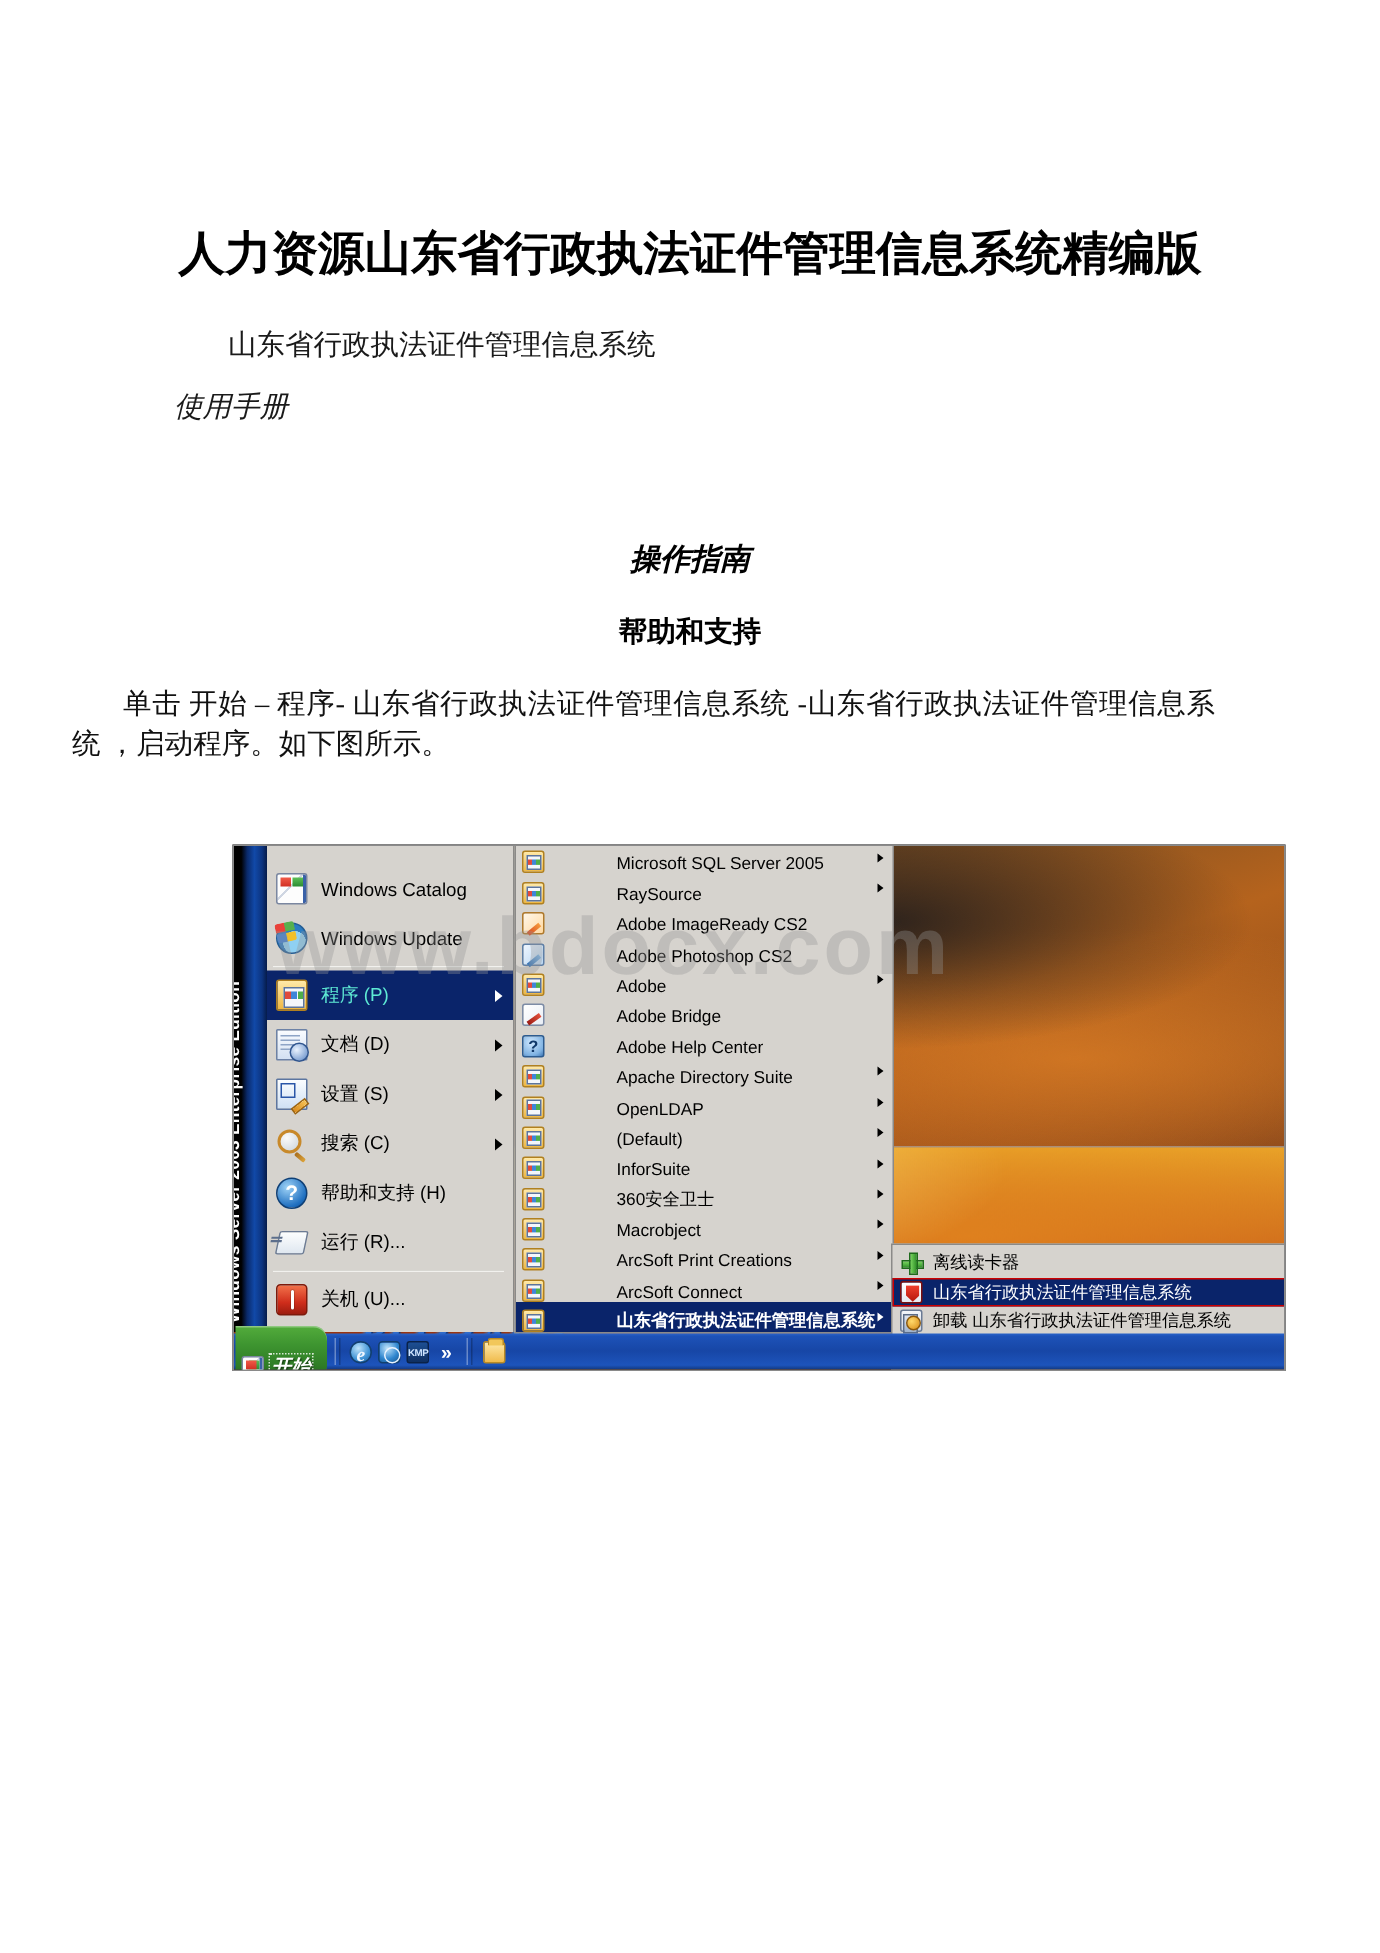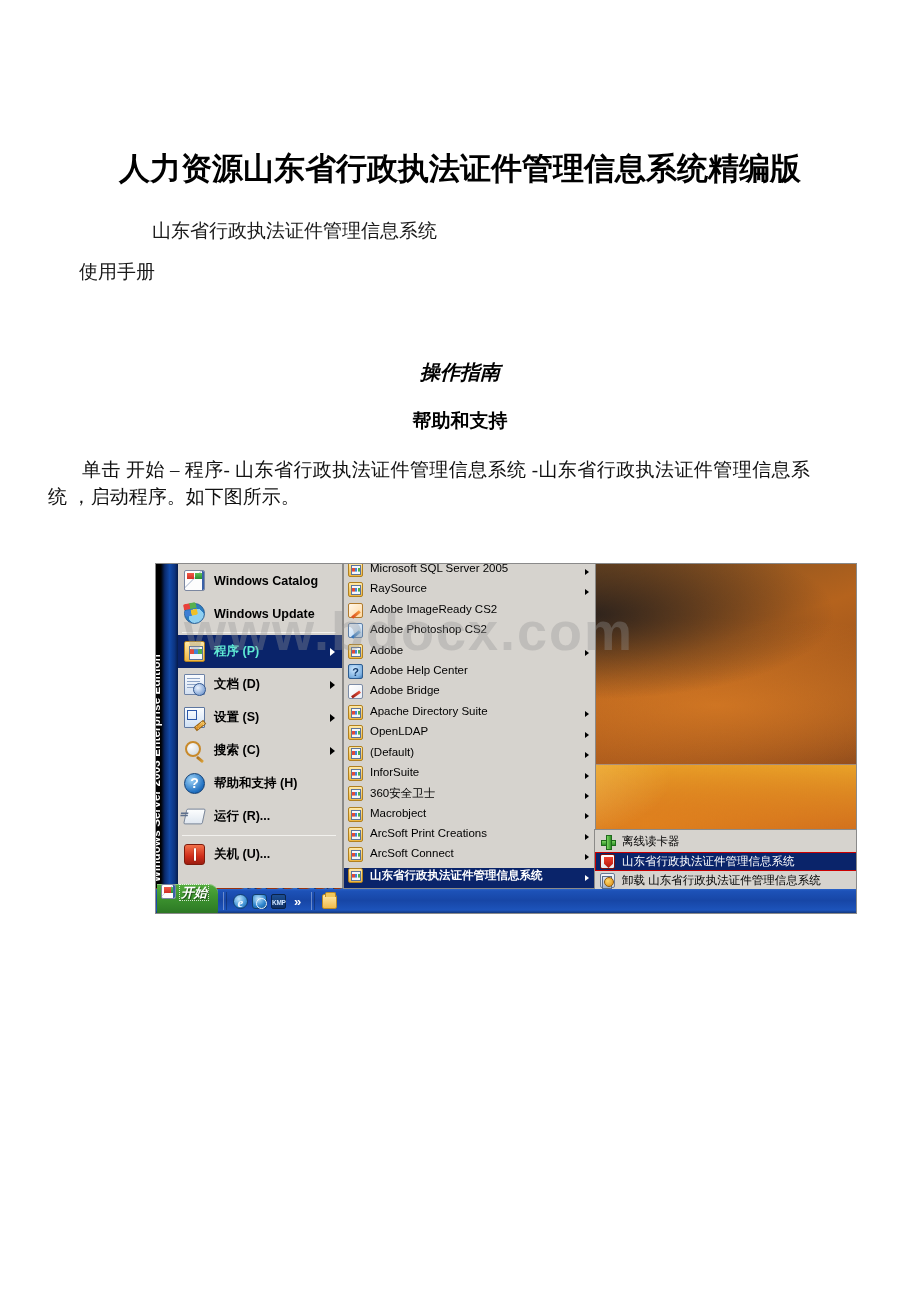--- a/index.html
+++ b/index.html
@@ -29,21 +29,21 @@
 
   .para {
     font-family:"Liberation Serif", serif;
     font-size:19px;
     color:#1a1a1a;
     line-height:1.0;
     margin:0;
     padding:0 112px;
   }
   .sub1 { padding-top:30px; padding-left:152px; }
-  .sub2 { padding-top:22px; padding-left:79px; }
+  .sub2 { padding-top:22px; padding-left:116px;font-style:italic; }
 
   .h-center {
     font-family:"Liberation Serif", serif;
     font-weight:bold;
     color:#000;
     text-align:center;
   }
   .h1c { font-size:20px; padding-top:78px;font-style:italic; }
   .h2c { font-size:19px; padding-top:22px; }
 
@@ -142,21 +142,21 @@
     transform-origin:left bottom;
     transform:rotate(-90deg) translateX(0);
     white-space:nowrap;
     color:#fff;
     font-family:"Liberation Sans", sans-serif;
     font-size:11.5px;
     font-weight:bold;
     letter-spacing:.2px;
     margin-left:-5px;
   }
-  .sm-items { flex:1; padding:0 0 0 0; position:relative;font-weight:bold; }
+  .sm-items { flex:1; padding:12px 0 0 0; position:relative; }
   .sm-row {
     height:33px;
     display:flex; align-items:center;
     padding-left:6px;
     position:relative;
   }
   .sm-row.sel { background:#0a246a; }
   .sm-row .lbl {
     font-family:"Liberation Sans", sans-serif;
     font-size:12.5px; color:#000;
@@ -183,23 +183,24 @@
     position:absolute; left:187px; top:-3px;
     width:253px;
     background:#d6d3ce;
     border:1px solid #8b8a88;
     border-top:none;
     z-index:30;
     padding:1px 0 0 0;
   }
   .su-row {
     height:20.4px;
-    display:flex; align-items:flex-start;
+    display:flex; align-items:flex-end;
     padding-left:4px;
     position:relative;
+    gap:41px;
   }
   .su-row.sel { background:#0a246a; }
   .su-row .lbl {
     font-family:"Liberation Sans", sans-serif;
     font-size:11.5px; color:#000;
     margin-left:7px; white-space:nowrap;
   }
   .su-row.sel .lbl { color:#fff; font-weight:bold; }
   .su-row .arr {
     position:absolute; right:6px; top:50%; margin-top:-3.5px;
@@ -235,21 +236,21 @@
 
   
   .taskbar {
     position:absolute; left:0; bottom:0; width:100%; height:24px;
     background:linear-gradient(180deg,#2a63c8 0%,#1d52b8 8%,#1746a6 48%,#1d54bb 88%,#12387f 100%);
     display:flex; align-items:center;
     z-index:50;
   }
   .start-btn {
     height:35px; margin:1px 2px 1px 1px;
-    display:flex; align-items:flex-start; gap:3px;
+    display:flex; align-items:flex-end; gap:3px;
     padding:0 9px 0 4px;
     border-radius:0 9px 9px 0;
     background:linear-gradient(180deg,#53ac3c 0%,#3e9530 35%,#2f7d26 75%,#26661f 100%);
     box-shadow:inset 0 1px 0 rgba(255,255,255,.35);
   }
   .start-btn .txt {
     font-family:"Liberation Sans", sans-serif;
     font-size:13px; font-weight:bold; color:#fff;
     font-style:italic;
     text-shadow:1px 1px 1px rgba(0,0,0,.5);
@@ -507,27 +508,27 @@
         <div class="lbl">Adobe Photoshop CS2</div>
       </div>
 
       <div class="su-row">
         <div class="ic sm i-progfolder"></div>
         <div class="lbl">Adobe</div>
         <div class="arr"></div>
       </div>
 
       <div class="su-row">
+        <div class="ic sm i-bridge"></div>
+        <div class="lbl">Adobe Bridge</div>
+      </div>
+
+      <div class="su-row">
         <div class="ic sm i-helpcenter"></div>
         <div class="lbl">Adobe Help Center</div>
-      </div>
-
-      <div class="su-row">
-        <div class="ic sm i-bridge"></div>
-        <div class="lbl">Adobe Bridge</div>
       </div>
 
       <div class="su-row">
         <div class="ic sm i-progfolder"></div>
         <div class="lbl">Apache Directory Suite</div>
         <div class="arr"></div>
       </div>
 
       <div class="su-row">
         <div class="ic sm i-progfolder"></div>

